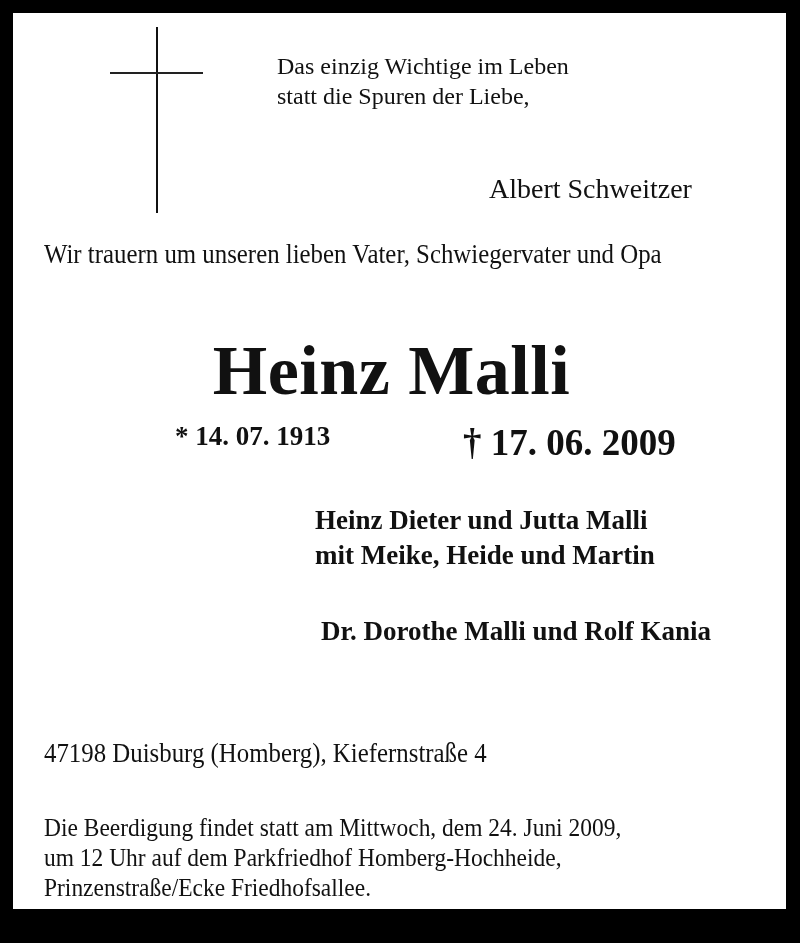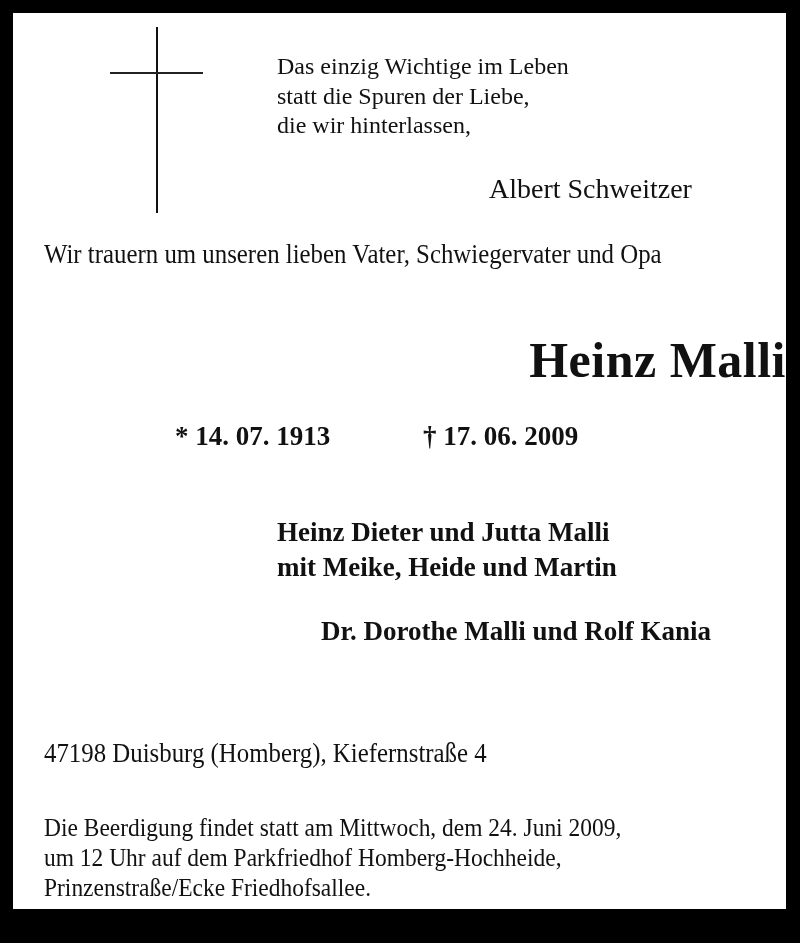--- a/index.html
+++ b/index.html
@@ -5,44 +5,43 @@
     html, body { margin: 0; padding: 0; }
     body { width: 800px; height: 943px; background: #000; position: relative; overflow: hidden; }
     .card { position: absolute; left: 13px; top: 13px; width: 773px; height: 896px; background: #fff; }
     .cross-v { position: absolute; left: 143px; top: 14px; width: 2px; height: 186px; background: #111; }
     .cross-h { position: absolute; left: 97px; top: 59px; width: 93px; height: 2px; background: #222; }
     .serif { font-family: "Liberation Serif", "DejaVu Serif", serif; color: #111; }
     .quote { position: absolute; left: 264px; top: 39px; font-size: 24px; line-height: 29.5px; }
     .quote .line { display: block; white-space: nowrap; }
     .author { position: absolute; left: 476px; top: 160px; font-size: 28px; white-space: nowrap; }
     .intro { position: absolute; left: 31px; top: 225px; font-size: 27px; line-height: 32px; transform: scaleX(0.92); transform-origin: left top; width: 790px; }
-    .name { position: absolute; left: 0; width: 773px; top: 318px; text-align: right; font-size: 50px; font-weight: bold; letter-spacing: 0.5px; white-space: nowrap; text-indent: -16px; }
+    .name { position: absolute; left: 0; width: 773px; top: 318px; text-align: center; font-size: 70px; font-weight: bold; letter-spacing: 0.5px; white-space: nowrap; text-indent: -16px; }
     .born { position: absolute; left: 162px; top: 408px; font-size: 27px; font-weight: bold; white-space: nowrap; }
-    .died { position: absolute; left: 410px; top: 408px; font-size: 27px; font-weight: bold; white-space: nowrap; }
+    .died { position: absolute; left: 450px; top: 408px; font-size: 37px; font-weight: bold; white-space: nowrap; }
     .family { position: absolute; left: 264px; font-size: 27px; font-weight: bold; white-space: nowrap; line-height: 35px; }
     .family .line { display: block; }
-    .f1 { top: 502px; }
+    .f1 { top: 490px; margin-left: 38px; }
     .f2 { top: 601px; margin-left: 44px; }
     .address { position: absolute; left: 31px; top: 725px; font-size: 27px; white-space: nowrap; transform: scaleX(0.92); transform-origin: left top; }
     .funeral { position: absolute; left: 31px; top: 800px; font-size: 25.5px; line-height: 30px; transform: scaleX(0.92); transform-origin: left top; width: 800px; }
     .funeral .line { display: block; white-space: nowrap; }
   </style>
 </head>
 <body>
 
 <div class="card">
   <div>
     <div class="cross-v"></div>
     <div class="cross-h"></div>
   </div>
 
   <div class="quote serif">
     <span class="line">Das einzig Wichtige im Leben</span>
     <span class="line">statt die Spuren der Liebe,</span>
-    <span class="line">die wir hinterlassen,</span>
   </div>
   <div class="author serif">Albert Schweitzer</div>
 
   <div class="intro serif">Wir trauern um unseren lieben Vater, Schwiegervater und Opa</div>
 
   <div class="name serif">Heinz Malli</div>
 
   <div class="born serif">* 14. 07. 1913</div>
   <div class="died serif">† 17. 06. 2009</div>
 

